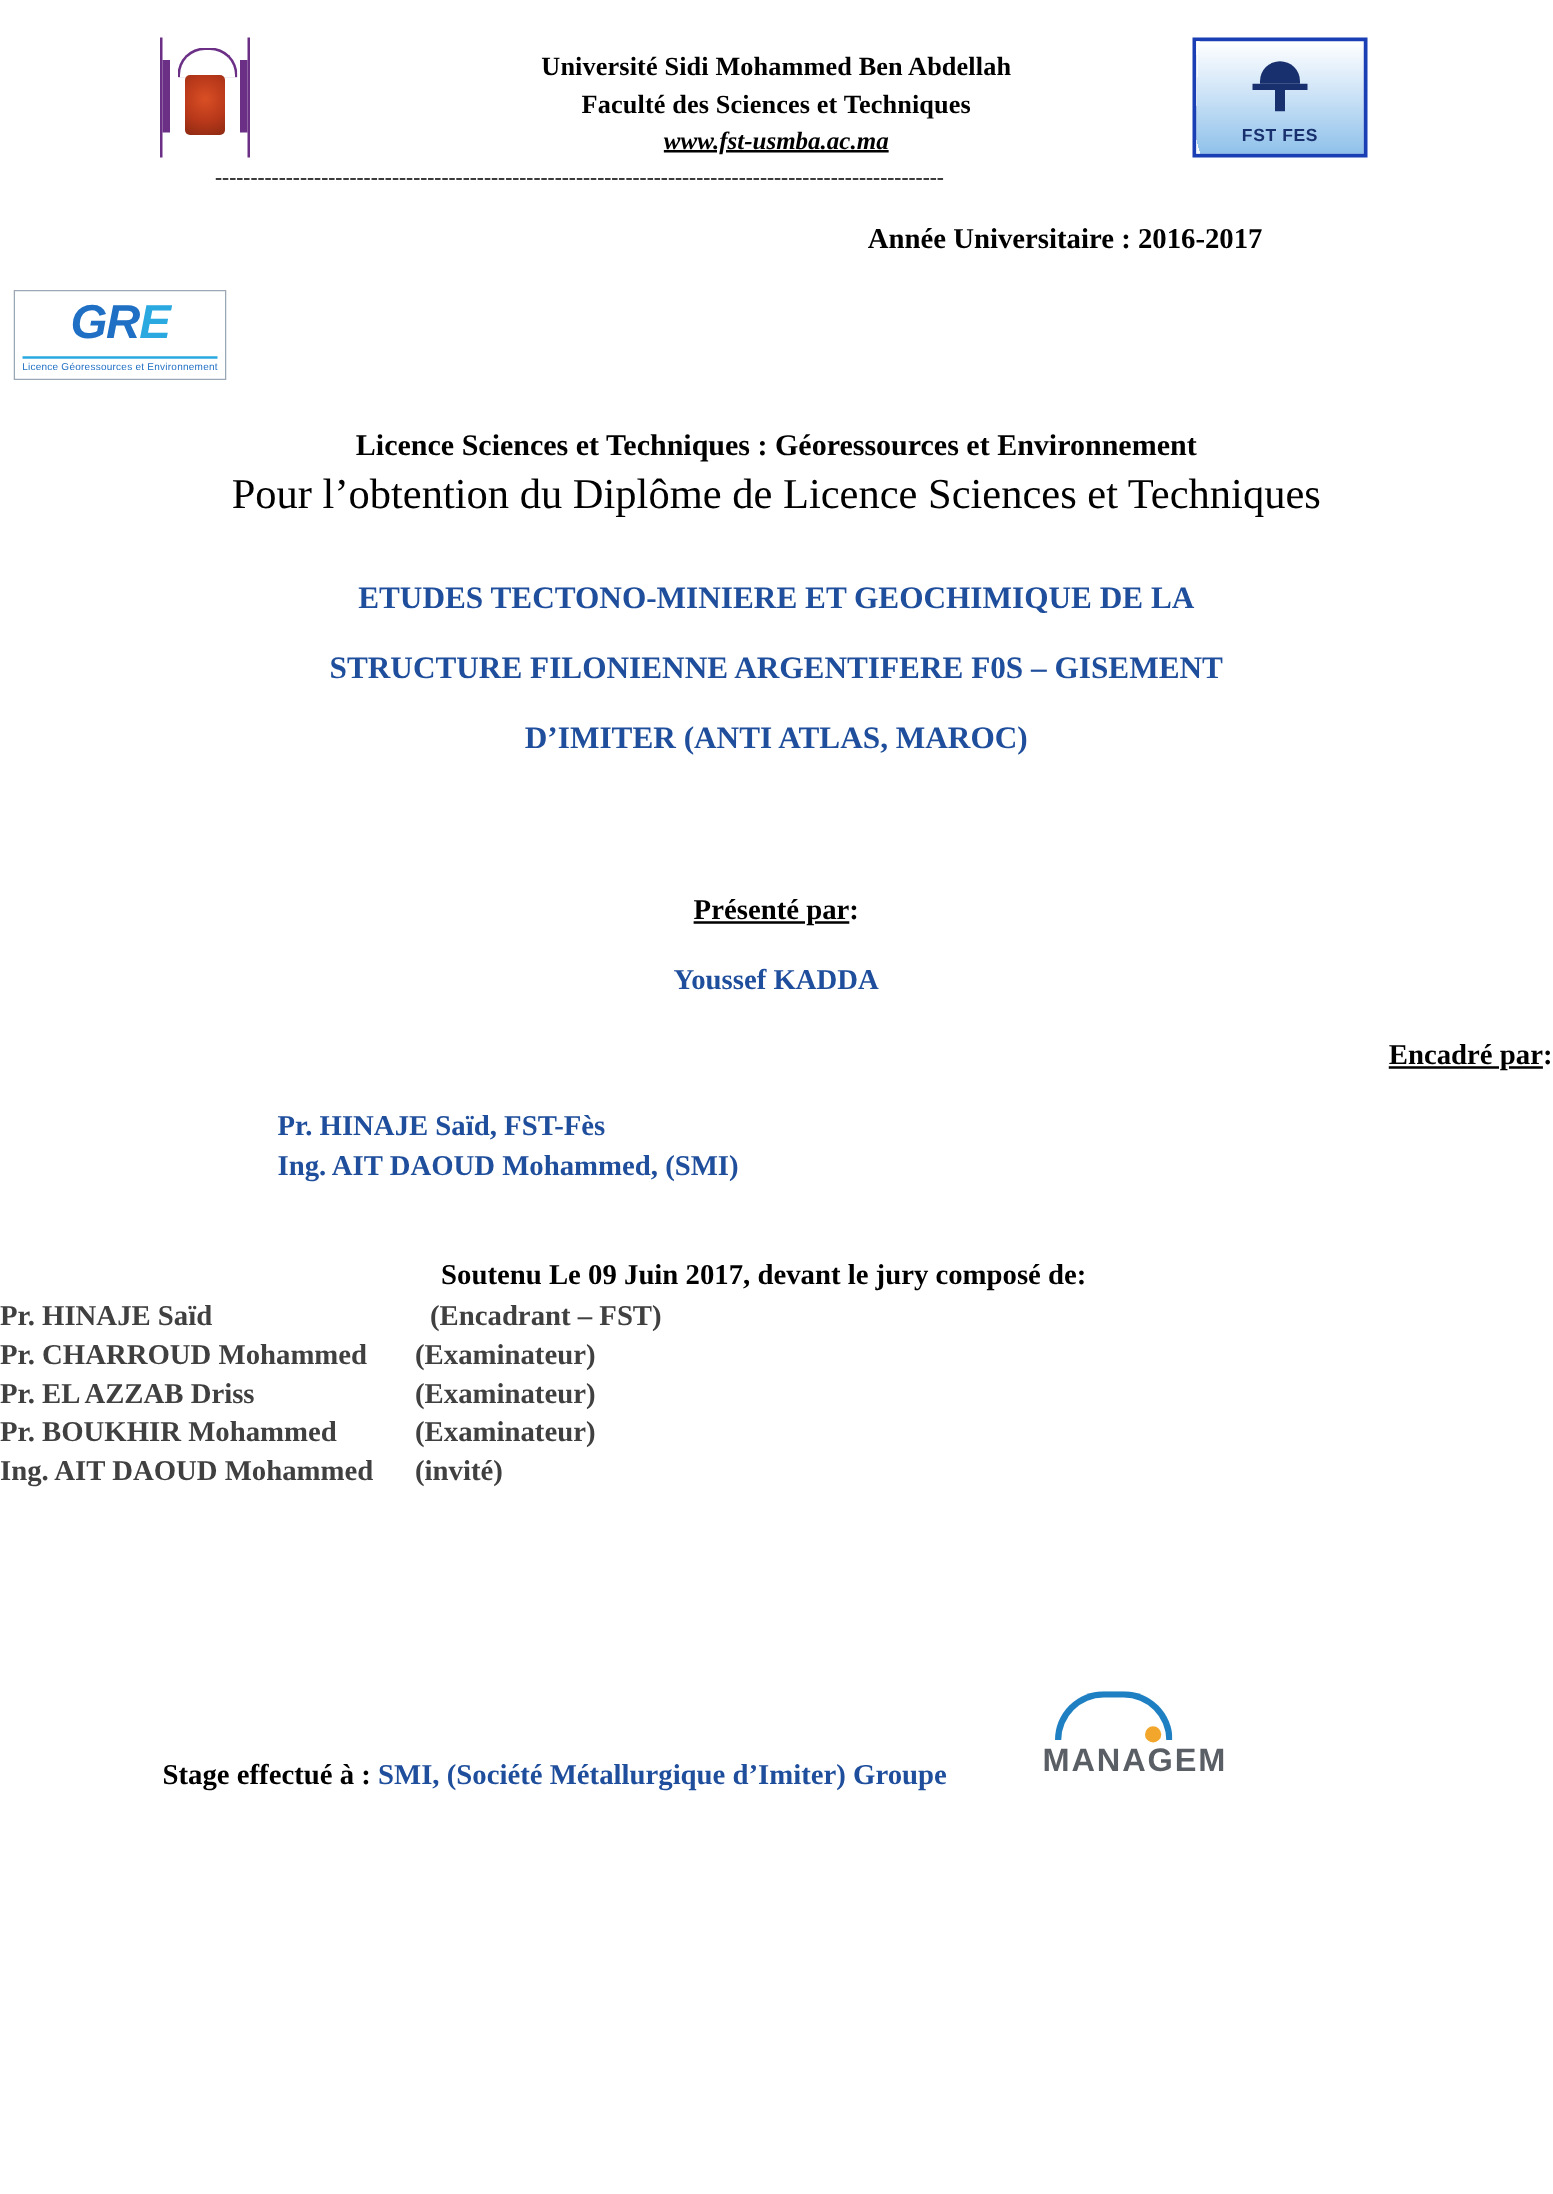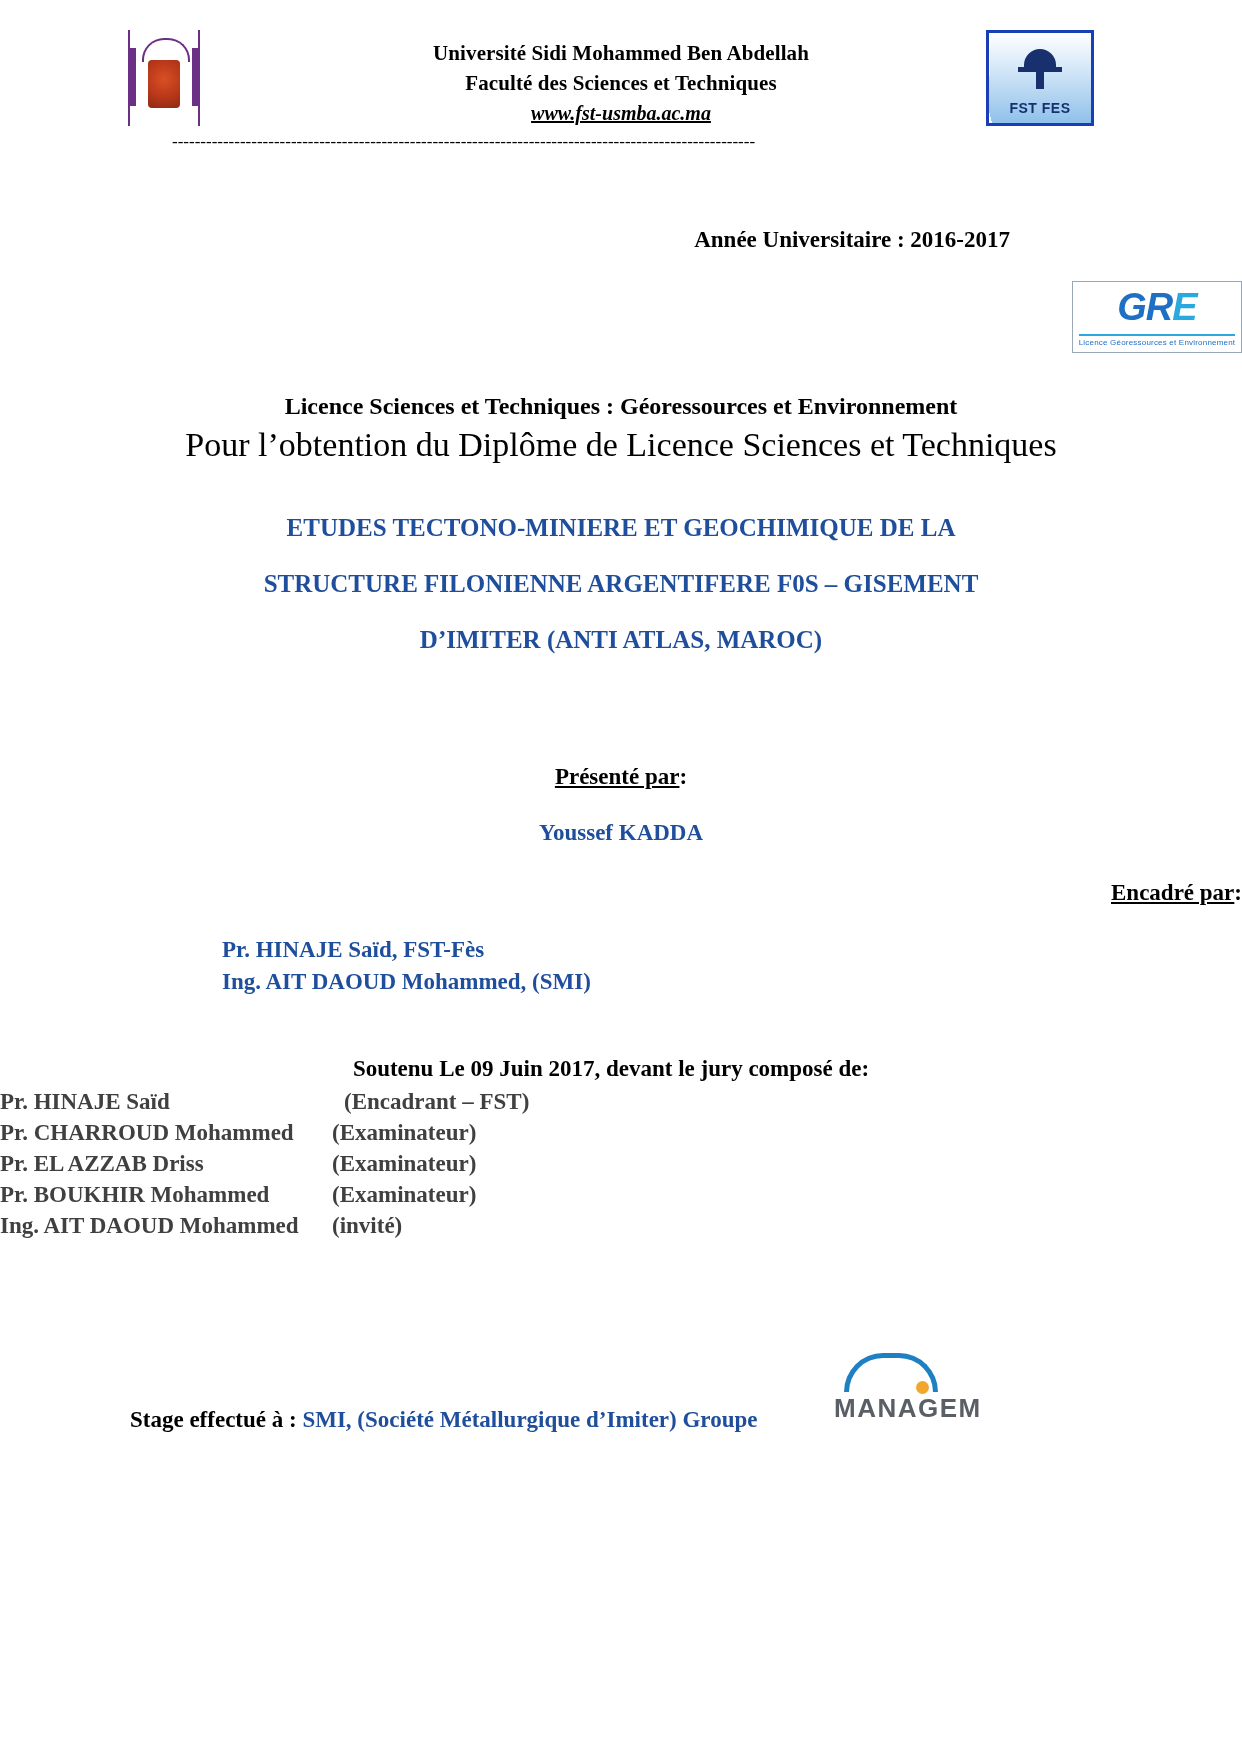--- a/index.html
+++ b/index.html
@@ -108,21 +108,21 @@
     background: #6b2f86;
   }
   .emblem-col-l { left: 0; }
   .emblem-col-r { right: 0; }
 
   
   .fst-logo {
     position: absolute;
     right: 148px;
     top: 30px;
-    width: 108px;
+    width: 140px;
     height: 96px;
     border: 3px solid #1a3fb5;
     background: linear-gradient(180deg, #ffffff 0%, #cfe4f7 45%, #8fc1ea 100%);
     box-sizing: border-box;
   }
   .fst-rays {
     position: absolute;
     left: 0; top: 0; right: 0; bottom: 0;
     background:
       linear-gradient(105deg, rgba(255,255,255,0.9) 0 3px, transparent 3px 14px),
@@ -169,31 +169,32 @@
     text-align: center;
     font-size: 14px;
     font-weight: bold;
     color: #18306e;
     font-family: "Liberation Sans", sans-serif;
     letter-spacing: 0.5px;
   }
 
   
   .year {
-    margin-top: 77px;
+    margin-top: 28px;
     text-align: right;
     padding-right: 232px;
     font-size: 23px;
     font-weight: bold;
   }
 
   .gre-wrap {
     margin-top: 28px;
     display: flex;
-    justify-content: flex-end;
+    justify-content: flex-start;
+    margin-left: 11px;
   }
   .gre-logo {
     width: 170px;
     height: 72px;
     border: 1px solid #9aa7b5;
     background: #ffffff;
     position: relative;
     box-sizing: border-box;
   }
   .gre-text {

